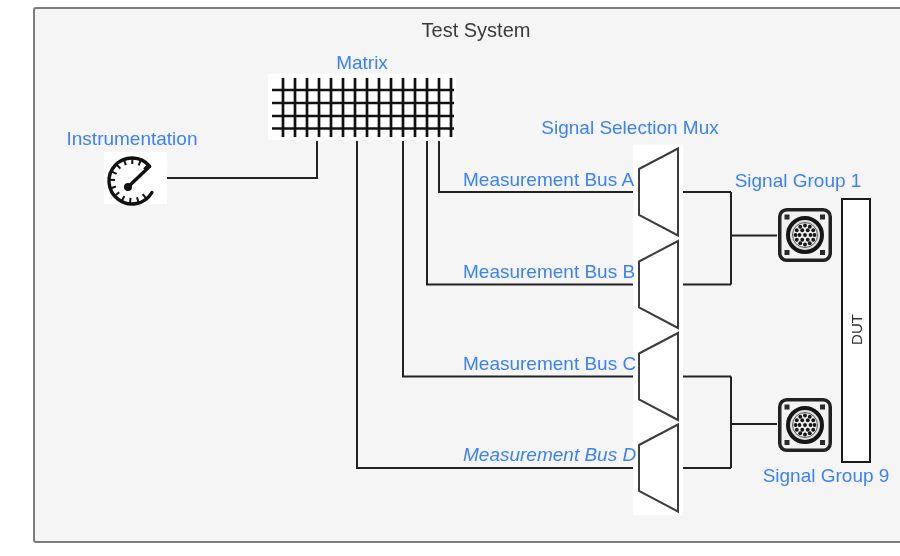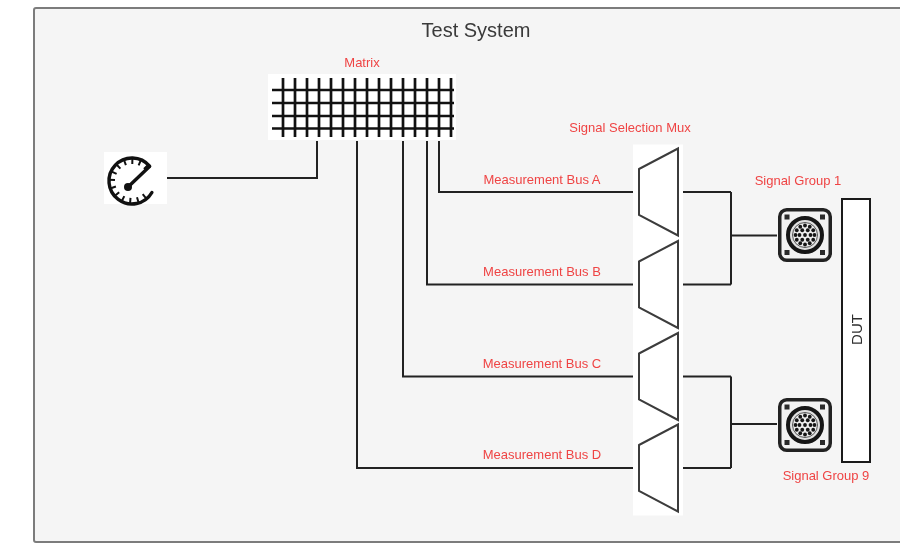--- a/index.html
+++ b/index.html
@@ -24,22 +24,22 @@
     border: 2px solid #7c7c7c;
     border-radius: 3px;
   }
   svg.diagram-layer {
     position: absolute;
     left: 0; top: 0;
     width: 900px; height: 556px;
   }
   .label {
     position: absolute;
-    color: #ef4444;
-    font-size: 13px;
+    color: #3b82f6;
+    font-size: 19px;
     line-height: 18px;
     text-align: center;
     white-space: nowrap;
   }
   .title {
     position: absolute;
     left: 300px; top: 19px;
     width: 300px;
     text-align: center;
     font-size: 20px;
@@ -160,32 +160,33 @@
       </g>
     <g transform="translate(752,398)">
         <use href="#connector-icon"></use>
       </g>
 
     <rect x="816" y="199" width="28" height="263" fill="#ffffff" stroke="#1a1a1a" stroke-width="2"></rect>
   </svg>
 
   <div class="title">Test System</div>
 
+  <div class="label" style="left:36px; top:130px; width:140px;">Instrumentation</div>
 
   <div class="label" style="left:286px; top:54px; width:100px;">Matrix</div>
 
   <div class="label" style="left:504px; top:119px; width:200px;">Signal Selection Mux</div>
 
   <div class="label bus-label" style="top:171px;">Measurement Bus A</div>
 
   <div class="label bus-label" style="top:355px;">Measurement Bus C</div>
 
   <div class="label bus-label" style="top:263px;">Measurement Bus B</div>
 
-  <div class="label bus-label" style="top:446px;">Measurement Bus D</div>
+  <div class="label bus-label" style="top:446px;font-style:italic;">Measurement Bus D</div>
 
   <div class="label" style="left:692px; top:172px; width:160px;">Signal Group 1</div>
 
   <div class="label" style="left:720px; top:467px; width:160px;">Signal Group 9</div>
 
   <div class="dut-label">DUT</div>
 
 </div>
 
 </body></html>

